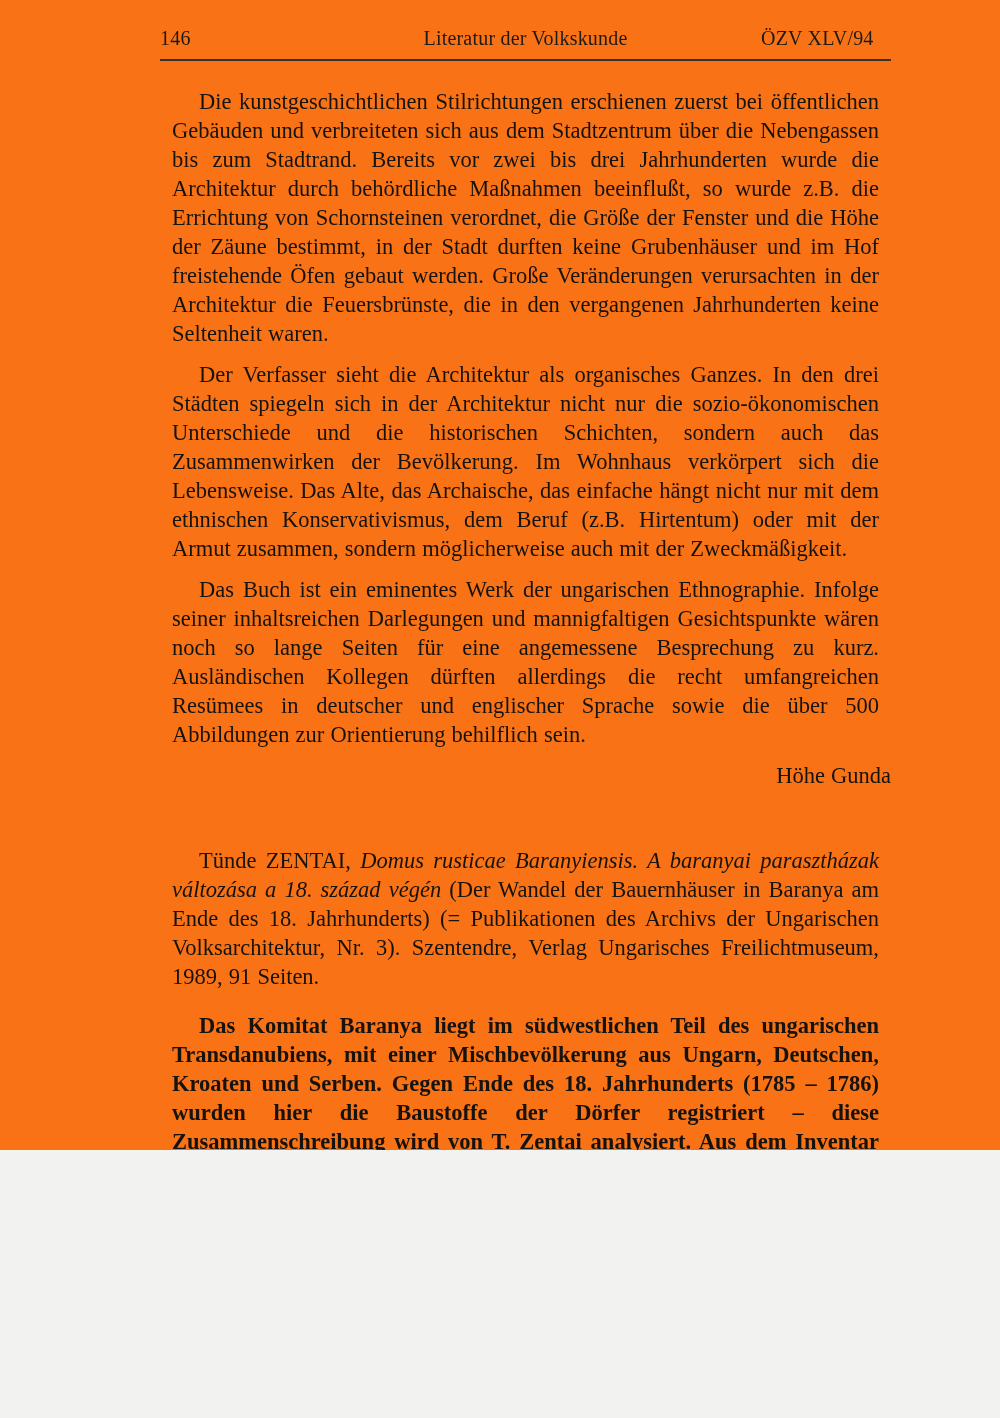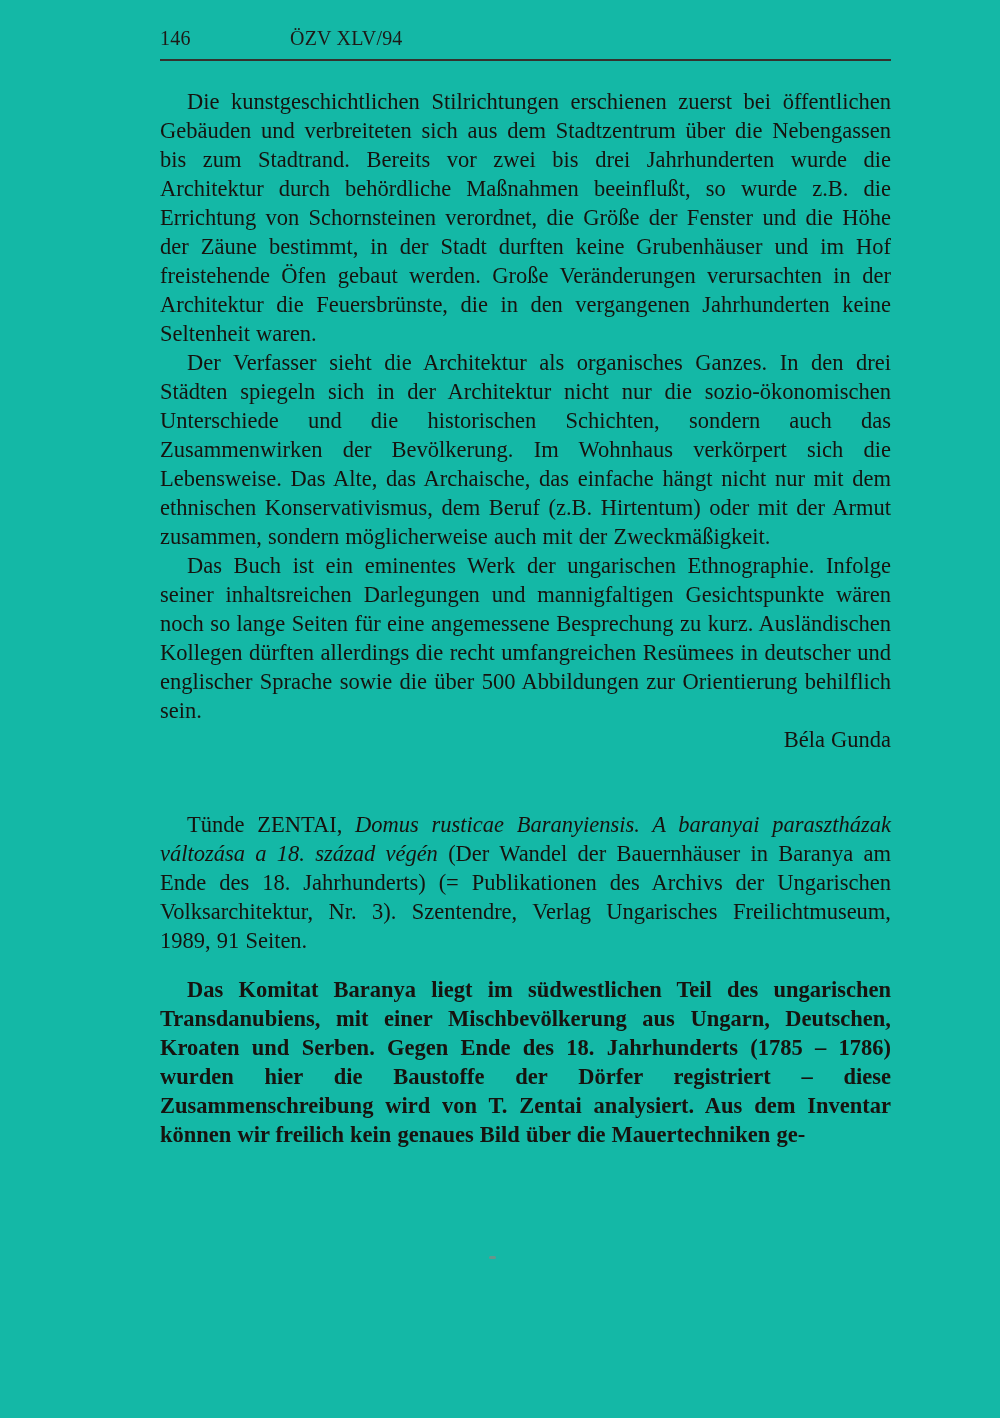--- a/index.html
+++ b/index.html
@@ -8,22 +8,22 @@
   }
   body {
     width: 1000px;
     height: 1418px;
     background: #f2f2f0;
     font-family: "Liberation Serif", "DejaVu Serif", serif;
   }
   .page {
     position: relative;
     width: 1000px;
-    height: 1418px;
-    background: #14b8a6;
+    height: 1150px;
+    background: #f97316;
     color: #171411;
     overflow: hidden;
   }
   .content {
     position: absolute;
     left: 160px;
     top: 27px;
     width: 731px;
   }
   .page-header {
@@ -53,21 +53,21 @@
     margin-top: 26px;
     font-size: 22.5px;
     line-height: 29px;
     text-align: justify;
     hyphens: auto;
     -webkit-hyphens: auto;
     word-spacing: 0.5px;
     color: #16130f;
   }
   p.para {
-    margin: 0;
+    margin: 12px;
   }
   p.indent {
     text-indent: 27px;
   }
   p.signature {
     margin: 0;
     text-align: right;
   }
   p.review-heading {
     margin-top: 56px;
@@ -91,34 +91,35 @@
   }
 </style>
 </head>
 <body>
 
 <div class="page">
   <div class="content">
 
     <header class="page-header">
       <span class="page-number">146</span>
+      <span class="running-head">Literatur der Volkskunde</span>
       <span class="journal-ref">ÖZV XLV/94</span>
     </header>
 
     <div class="header-rule"></div>
 
     <main class="body-text">
 
       <p class="para indent">Die kunstgeschichtlichen Stilrichtungen erschienen zuerst bei öffentlichen Gebäuden und verbreiteten sich aus dem Stadtzentrum über die Nebengassen bis zum Stadtrand. Bereits vor zwei bis drei Jahrhunderten wurde die Architektur durch behördliche Maßnahmen beeinflußt, so wurde z.B. die Errichtung von Schornsteinen verordnet, die Größe der Fenster und die Höhe der Zäune bestimmt, in der Stadt durften keine Grubenhäuser und im Hof freistehende Öfen gebaut werden. Große Veränderungen verursachten in der Architektur die Feuersbrünste, die in den vergangenen Jahrhunderten keine Seltenheit waren.</p>
 
       <p class="para indent">Der Verfasser sieht die Architektur als organisches Ganzes. In den drei Städten spiegeln sich in der Architektur nicht nur die sozio-ökonomischen Unterschiede und die historischen Schichten, sondern auch das Zusammenwirken der Bevölkerung. Im Wohnhaus verkörpert sich die Lebensweise. Das Alte, das Archaische, das einfache hängt nicht nur mit dem ethnischen Konservativismus, dem Beruf (z.B. Hirtentum) oder mit der Armut zusammen, sondern möglicherweise auch mit der Zweckmäßigkeit.</p>
 
       <p class="para indent">Das Buch ist ein eminentes Werk der ungarischen Ethnographie. Infolge seiner inhaltsreichen Darlegungen und mannigfaltigen Gesichtspunkte wären noch so lange Seiten für eine angemessene Besprechung zu kurz. Ausländischen Kollegen dürften allerdings die recht umfangreichen Resümees in deutscher und englischer Sprache sowie die über 500 Abbildungen zur Orientierung behilflich sein.</p>
 
-      <p class="signature">Béla Gunda</p>
+      <p class="signature">Höhe Gunda</p>
 
       <p class="para indent review-heading"><span>Tünde ZENTAI, </span><span class="italic">Domus rusticae Baranyiensis. A baranyai parasztházak változása a 18. század végén</span><span> (Der Wandel der Bauernhäuser in Baranya am Ende des 18. Jahrhunderts) (= Publikationen des Archivs der Ungarischen Volksarchitektur, Nr. 3). Szentendre, Verlag Ungarisches Freilichtmuseum, 1989, 91 Seiten.</span></p>
 
       <p class="para indent last-para">Das Komitat Baranya liegt im südwestlichen Teil des ungarischen Transdanubiens, mit einer Mischbevölkerung aus Ungarn, Deutschen, Kroaten und Serben. Gegen Ende des 18. Jahrhunderts (1785 – 1786) wurden hier die Baustoffe der Dörfer registriert – diese Zusammenschreibung wird von T. Zentai analysiert. Aus dem Inventar können wir freilich kein genaues Bild über die Mauertechniken ge-</p>
 
     </main>
   </div>
 
   <div class="scan-speck"></div>
 </div>

